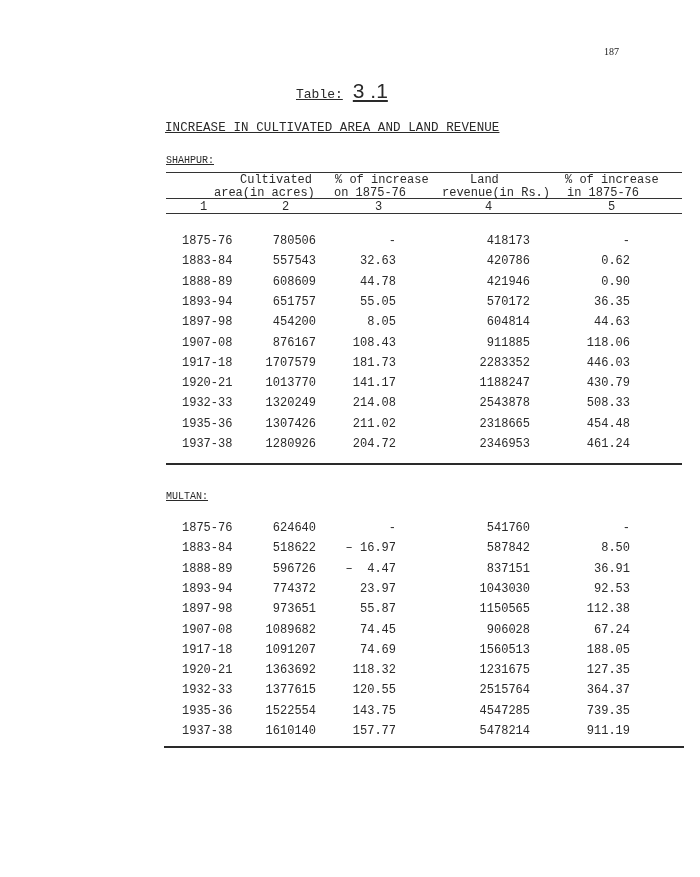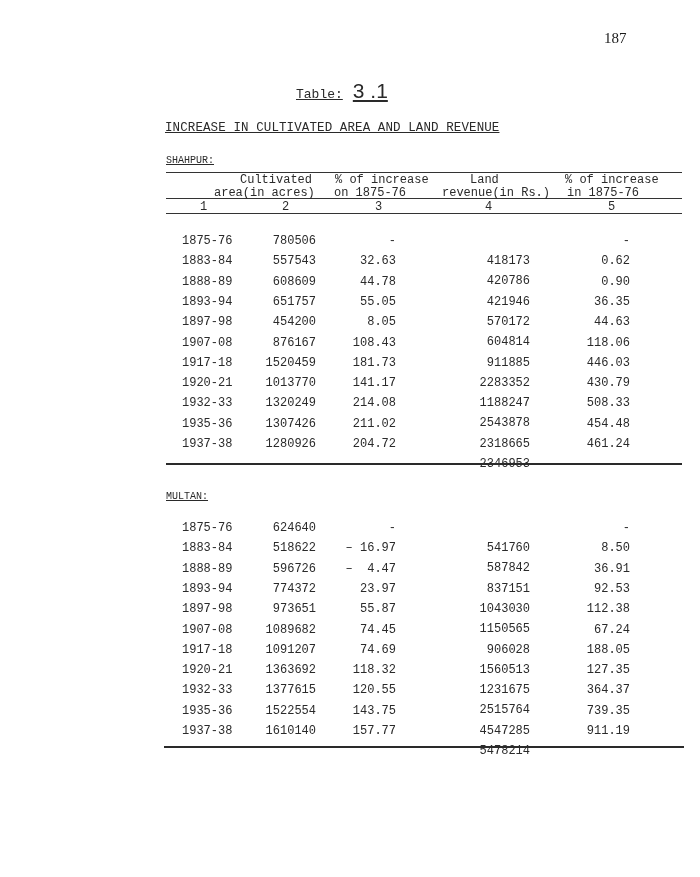--- a/index.html
+++ b/index.html
@@ -1,36 +1,36 @@
 <!DOCTYPE html>
 <html><head>
   <meta charset="utf-8">
   <style>
     html, body { margin: 0; padding: 0; }
     body {
       width: 700px; height: 877px; background: #ffffff; position: relative; overflow: hidden;
       font-family: "Liberation Mono", "DejaVu Sans Mono", monospace; color: #2a2a2a;
     }
-    .page-num { position: absolute; left: 604px; top: 30px; font-family: "Liberation Serif", serif; font-size: 15px; color: #1a1a1a; }
+    .page-num { position: absolute; left: 604px; top: 46px; font-family: "Liberation Serif", serif; font-size: 10px; color: #1a1a1a; }
     .table-label { position: absolute; left: 296px; top: 79px; font-size: 13px; }
     .table-label .u { text-decoration: underline; }
     .table-label .num { text-decoration: underline; font-size: 21px; margin-left: 10px; font-family: "Liberation Sans", sans-serif; }
     .main-title { position: absolute; left: 165px; top: 121px; font-size: 12.5px; text-decoration: underline; letter-spacing: 0.1px; white-space: pre; }
     .section-label { position: absolute; left: 166px; font-size: 10px; }
     .section-label .u { text-decoration: underline; }
     .hline { position: absolute; height: 0; border-top: 1.3px solid #333; }
     .hline.thick { border-top: 2px solid #2a2a2a; }
     .hdr { position: absolute; font-size: 12px; white-space: pre; }
     .colnum { position: absolute; font-size: 12px; top: 200px; }
     .row { position: absolute; left: 16px; width: 700px; height: 20px; font-size: 12px; }
     .cell { position: absolute; white-space: pre; }
     .c1 { left: 166px; }
     .c2 { left: 238px; width: 62px; text-align: right; }
     .c3 { left: 300px; width: 80px; text-align: right; }
-    .c4 { left: 440px; width: 74px; text-align: right; margin-top: 20px; }
+    .c4 { left: 440px; width: 74px; text-align: right; }
     .c5 { left: 540px; width: 74px; text-align: right; }
   </style>
 </head>
 <body>
 
 <div class="page-num">187</div>
 
 <div class="table-label">
   <span class="u">Table:</span><span class="num">3 .1</span>
 </div>
@@ -96,21 +96,21 @@
     </div>
     <div class="row" style="top: 335.5px;">
       <span class="cell c1">1907-08</span>
       <span class="cell c2">876167</span>
       <span class="cell c3">108.43</span>
       <span class="cell c4">911885</span>
       <span class="cell c5">118.06</span>
     </div>
     <div class="row" style="top: 355.8px;">
       <span class="cell c1">1917-18</span>
-      <span class="cell c2">1520459</span>
+      <span class="cell c2">1707579</span>
       <span class="cell c3">181.73</span>
       <span class="cell c4">2283352</span>
       <span class="cell c5">446.03</span>
     </div>
     <div class="row" style="top: 376.1px;">
       <span class="cell c1">1920-21</span>
       <span class="cell c2">1013770</span>
       <span class="cell c3">141.17</span>
       <span class="cell c4">1188247</span>
       <span class="cell c5">430.79</span>

